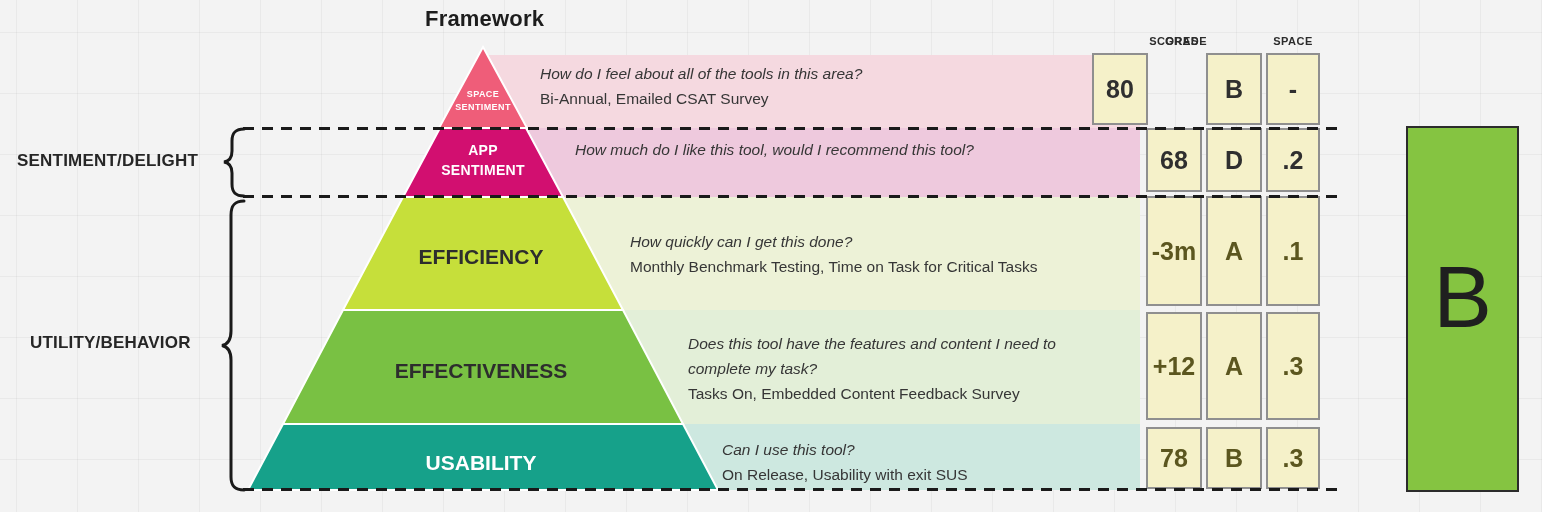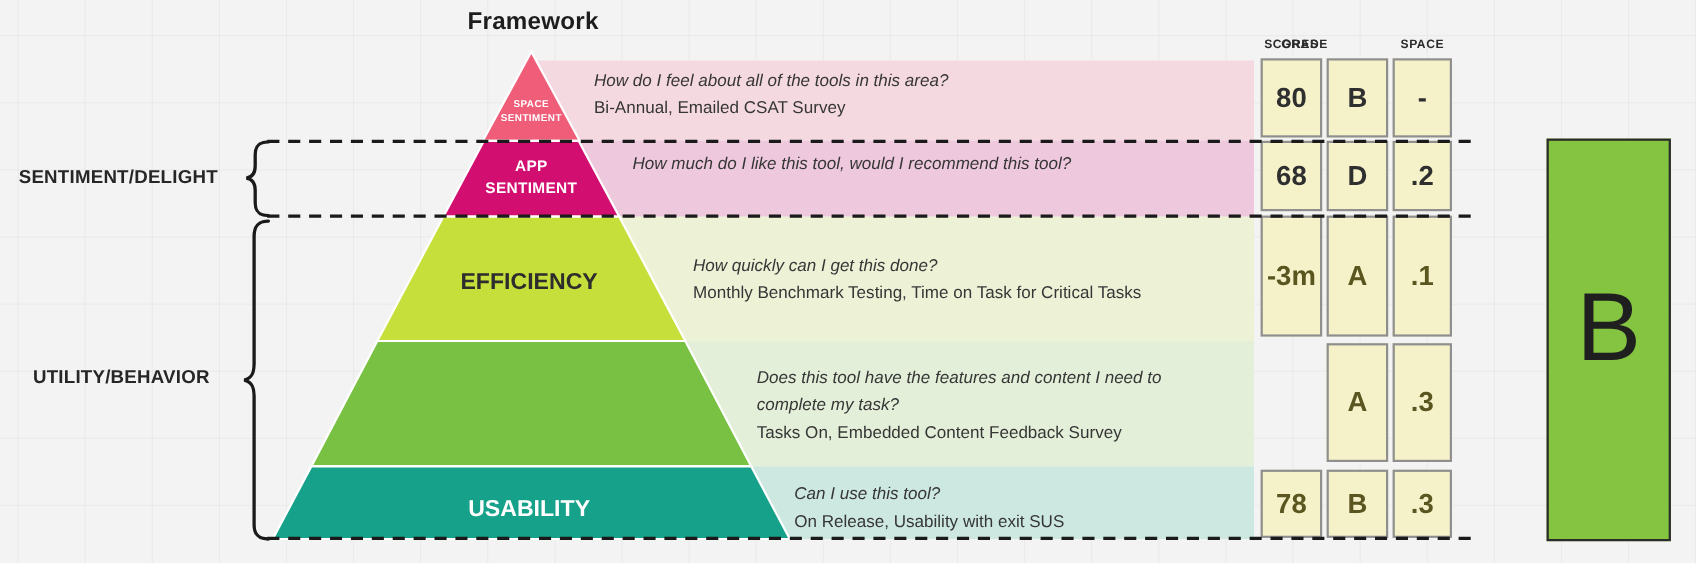--- a/index.html
+++ b/index.html
@@ -90,20 +90,21 @@
   <div class="html-layer">
 
     <div class="title">Framework</div>
 
     <div class="section-label sentiment">SENTIMENT/DELIGHT</div>
     <div class="section-label utility">UTILITY/BEHAVIOR</div>
 
     <div class="level-label lvl0" style="color: rgb(255, 255, 255);">SPACE SENTIMENT</div>
     <div class="level-label lvl1" style="color: rgb(255, 255, 255);">APP SENTIMENT</div>
     <div class="level-label lvl2" style="color: rgb(45, 45, 45);">EFFICIENCY</div>
+    <div class="level-label lvl3" style="color: rgb(45, 45, 45);">EFFECTIVENESS</div>
     <div class="level-label lvl4" style="color: rgb(255, 255, 255);">USABILITY</div>
 
     <div class="desc d0">
       <span class="q">How do I feel about all of the tools in this area?</span><br>
       <span class="m">Bi-Annual, Emailed CSAT Survey</span>
     </div>
     <div class="desc d1">
       <span class="q">How much do I like this tool, would I recommend this tool?</span><br>
     </div>
     <div class="desc d2">
@@ -116,32 +117,33 @@
     </div>
     <div class="desc d4">
       <span class="q">Can I use this tool?</span><br>
       <span class="m">On Release, Usability with exit SUS</span>
     </div>
 
     <div class="hdr" style="left:1140px;width:68px;">SCORES</div>
     <div class="hdr" style="left:1152px;width:68px;">GRADE</div>
     <div class="hdr" style="left:1260px;width:66px;">SPACE</div>
 
-    <div class="cell" style="left: 1146px; top: 53px; width: 56px; height: 72px; color: rgb(47, 47, 47);">80</div>
+    <div class="cell" style="left: 1092px; top: 53px; width: 56px; height: 72px; color: rgb(47, 47, 47);">80</div>
     <div class="cell" style="left: 1206px; top: 53px; width: 56px; height: 72px; color: rgb(47, 47, 47);">B</div>
     <div class="cell" style="left: 1266px; top: 53px; width: 54px; height: 72px; color: rgb(47, 47, 47);">-</div>
 
     <div class="cell" style="left: 1146px; top: 128px; width: 56px; height: 64px; color: rgb(47, 47, 47);">68</div>
     <div class="cell" style="left: 1206px; top: 128px; width: 56px; height: 64px; color: rgb(47, 47, 47);">D</div>
     <div class="cell" style="left: 1266px; top: 128px; width: 54px; height: 64px; color: rgb(47, 47, 47);">.2</div>
 
     <div class="cell" style="left: 1146px; top: 196px; width: 56px; height: 110px; color: rgb(91, 86, 31);">-3m</div>
     <div class="cell" style="left: 1206px; top: 196px; width: 56px; height: 110px; color: rgb(91, 86, 31);">A</div>
     <div class="cell" style="left: 1266px; top: 196px; width: 54px; height: 110px; color: rgb(91, 86, 31);">.1</div>
 
+    <div class="cell" style="left: 1146px; top: 312px; width: 56px; height: 108px; color: rgb(91, 86, 31);">+12</div>
     <div class="cell" style="left: 1206px; top: 312px; width: 56px; height: 108px; color: rgb(91, 86, 31);">A</div>
     <div class="cell" style="left: 1266px; top: 312px; width: 54px; height: 108px; color: rgb(91, 86, 31);">.3</div>
 
     <div class="cell" style="left: 1146px; top: 427px; width: 56px; height: 62px; color: rgb(91, 86, 31);">78</div>
     <div class="cell" style="left: 1206px; top: 427px; width: 56px; height: 62px; color: rgb(91, 86, 31);">B</div>
     <div class="cell" style="left: 1266px; top: 427px; width: 54px; height: 62px; color: rgb(91, 86, 31);">.3</div>
 
 
     <div class="grade-box" style="background-color: rgb(133, 196, 65);">
       <div class="grade-letter">B</div>

